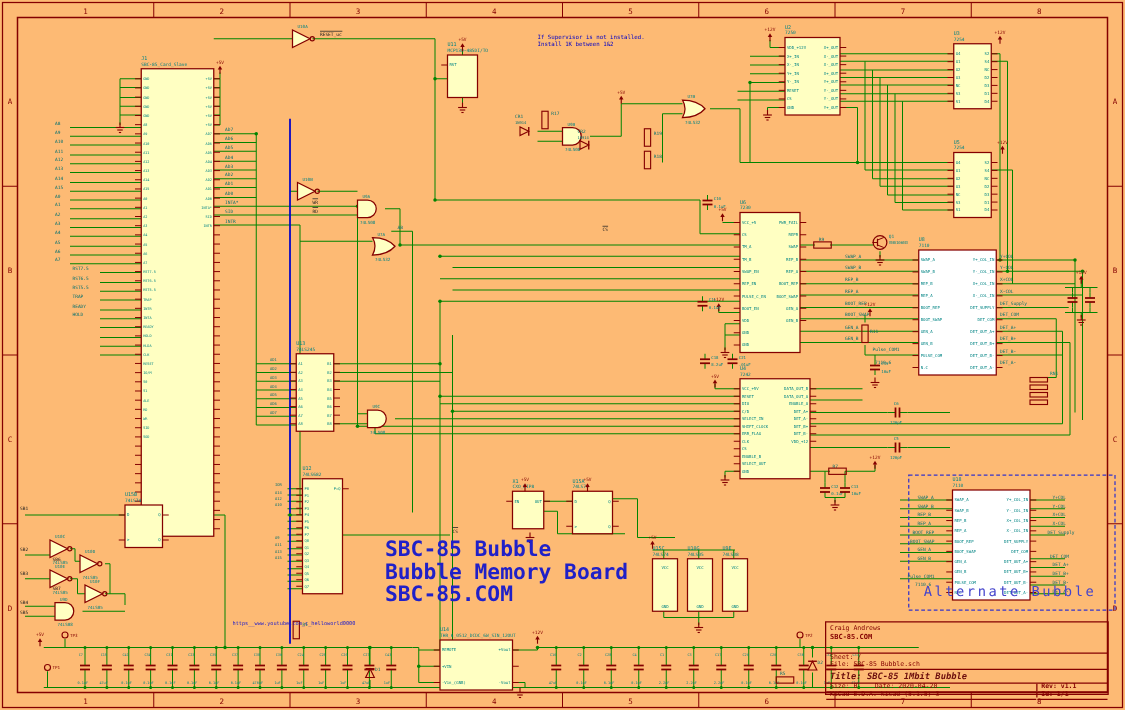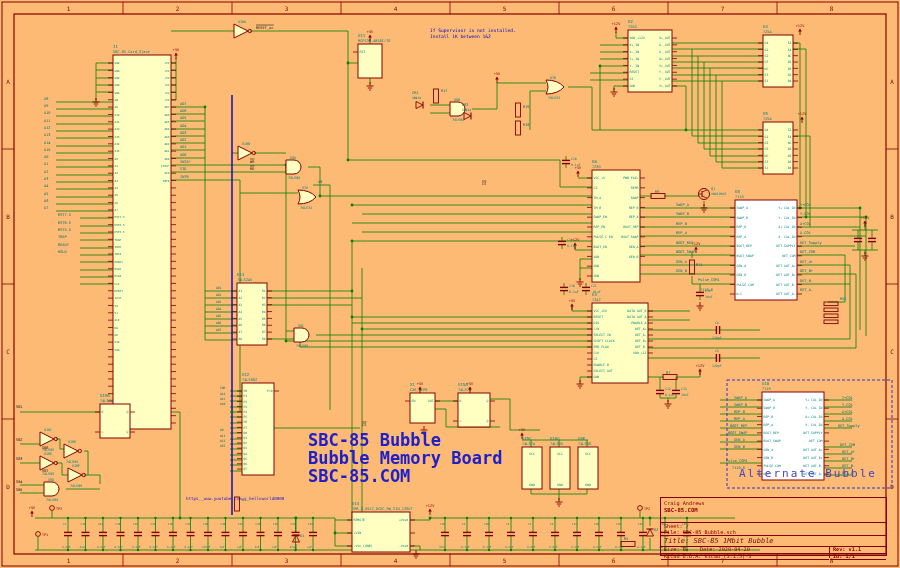--- a/index.html
+++ b/index.html
@@ -10,21 +10,21 @@
   .bigtext{position:absolute;left:308px;top:431px;color:#2020C8;font-weight:bold;
            font-size:17px;line-height:18px;white-space:pre;}
   .note{position:absolute;left:430px;top:28px;color:#0000C8;font-size:4.6px;line-height:5.6px;}
   .altlabel{position:absolute;left:739px;top:467px;color:#4444CC;font-size:11px;letter-spacing:2px;}
   .url{position:absolute;left:186px;top:496px;color:#1a1acc;font-size:4.2px;}
   .tb{position:absolute;left:660px;top:497px;width:225px;height:57px;border:1.2px solid #840000;
       font-size:5.2px;color:#840000;}
   .tb .r1{height:22px;border-bottom:1px solid #840000;padding:2px 0 0 3px;line-height:6.5px;}
   .tb .r1 .co{font-weight:bold;font-size:5.6px;}
   .tb .r2{height:12px;border-bottom:1px solid #840000;padding-left:3px;line-height:6px;}
-  .tb .r3{height:10px;border-bottom:1px solid #840000;padding-left:3px;font-weight:normal;
+  .tb .r3{height:10px;border-bottom:1px solid #840000;padding-left:3px;font-weight:bold;
           font-style:italic;font-size:7px;line-height:10px;color:#6b0d0d;}
   .tb .r4{display:flex;height:11px;}
   .tb .r4 .lft{flex:1;border-right:1px solid #840000;}
   .tb .r4 .lrow{display:flex;border-bottom:1px solid #840000;height:5.5px;line-height:5.5px;padding-left:3px;}
   .tb .r4 .lrow span{margin-right:14px;}
   .tb .r4 .rgt{width:56px;}
   .tb .r4 .rrow{border-bottom:1px solid #840000;height:5.5px;line-height:5.5px;padding-left:3px;font-weight:bold;}
 </style>
 </head>
 <body>

